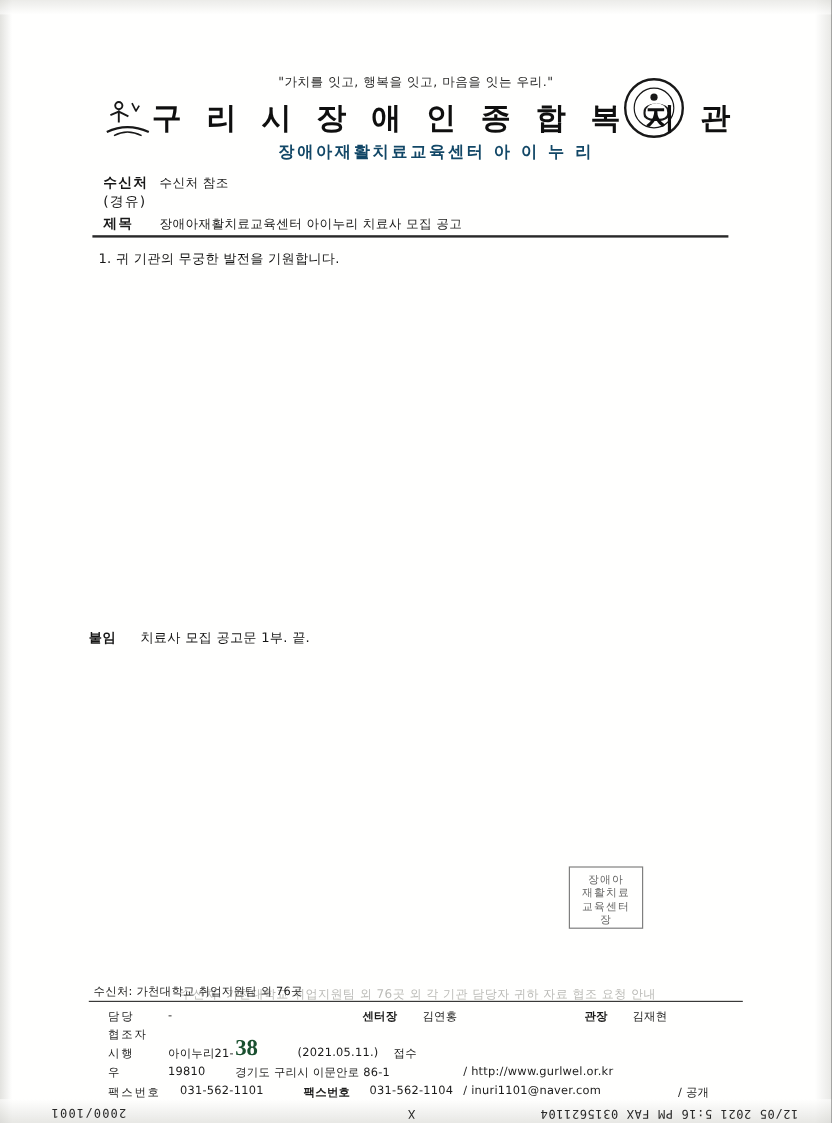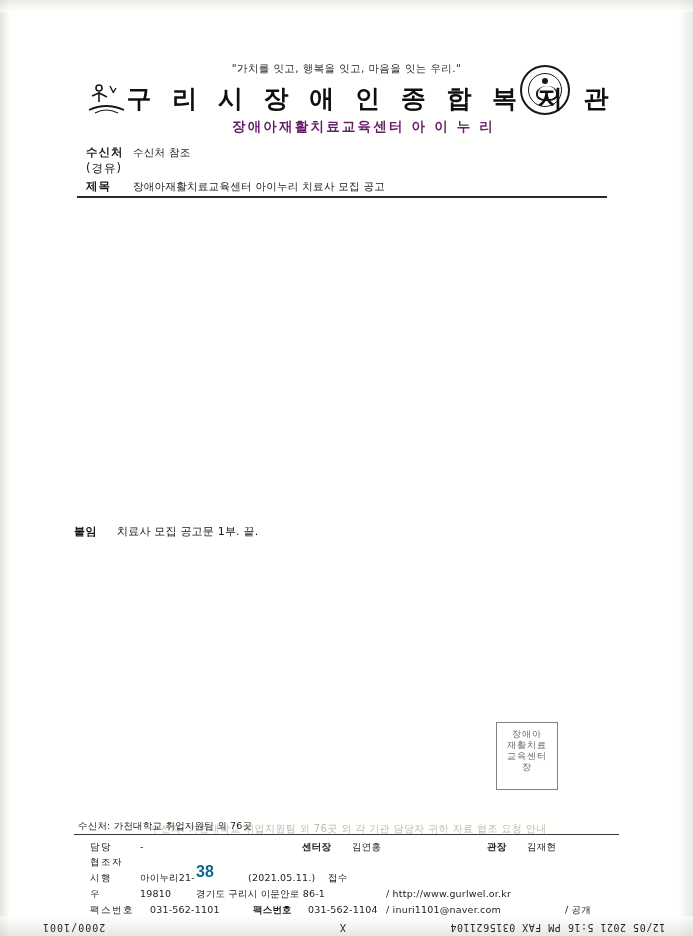--- a/index.html
+++ b/index.html
@@ -61,21 +61,21 @@
     letter-spacing: 6px;
     padding-left: 48px;
   }
   .center-title {
     position: absolute;
     left: 0; right: 0;
     top: 118px;
     text-align: center;
     font-size: 13.5px;
     font-weight: bold;
-    color: #701a75;
+    color: #0c4a6e;
     letter-spacing: 2.2px;
     padding-left: 34px;
   }
   .logo-left {
     position: absolute;
     left: 86px; top: 80px;
     width: 42px; height: 42px;
   }
   .logo-right {
     position: absolute;
@@ -154,22 +154,22 @@
     left: 0; right: 0;
     top: 764px;
     text-align: center;
     font-size: 17.5px;
     font-weight: bold;
     color: #111;
     letter-spacing: 5px;
   }
   .stamp {
     position: absolute;
-    left: 496px; top: 722px;
-    width: 62px; height: 68px;
+    left: 474px; top: 722px;
+    width: 62px; height: 52px;
     border: 1.5px solid #6a6a6a;
     color: #4a4a4a;
     font-size: 9px;
     line-height: 11px;
     text-align: center;
     padding-top: 6px;
     box-sizing: border-box;
     letter-spacing: 1px;
     opacity: .85;
   }
@@ -190,24 +190,24 @@
   .footer-label {
     position: absolute;
     font-size: 9.5px;
     font-weight: normal;
     color: #1d1d1d;
     letter-spacing: 1.5px;
     white-space: nowrap;
   }
   .handwrite {
     position: absolute;
-    font-size: 16px;
-    font-weight: bold;
-    color: #0369a1;
-    font-family: Liberation Sans, sans-serif;
+    font-size: 19px;
+    font-weight: bold;
+    color: #14532d;
+    font-family: Liberation Serif, serif;
   }
 
   
   .ghost {
     position: absolute;
     font-size: 10px;
     color: #b9b9b5;
     letter-spacing: .4px;
     white-space: nowrap;
   }
@@ -271,20 +271,21 @@
 
   <div class="field-label" style="left:86px; top:145px;">수신처</div>
   <div class="field-value" style="left:133px; top:146px;">수신처 참조</div>
   <div class="field-label" style="left:86px; top:161px; font-weight:normal;">(경유)</div>
 
   <div class="field-label" style="left:86px; top:179px;">제목</div>
   <div class="field-value" style="left:133px; top:180px;">장애아재활치료교육센터 아이누리 치료사 모집 공고</div>
 
   <div class="rule" style="left:77px; top:196px; width:530px; height:1.6px;"></div>
 
+  <div class="body-line" style="left:82px; top:208px;">1. 귀 기관의 무궁한 발전을 기원합니다.</div>
 
   <div class="attach-label" style="left:74px; top:524px;">붙임</div>
   <div class="attach-text" style="left:117px; top:524px;">치료사 모집 공고문 1부.  끝.</div>
 
   <div class="stamp">장애아<br>재활치료<br>교육센터<br>장</div>
 
   <div class="ghost" style="left:150px; top:822px;">수신처: 가천대학교 취업지원팀 외 76곳 외 각 기관 담당자 귀하 자료 협조 요청 안내</div>
 
   <div class="footer-text" style="left:78px; top:820px;">수신처: 가천대학교 취업지원팀 외 76곳</div>
 

